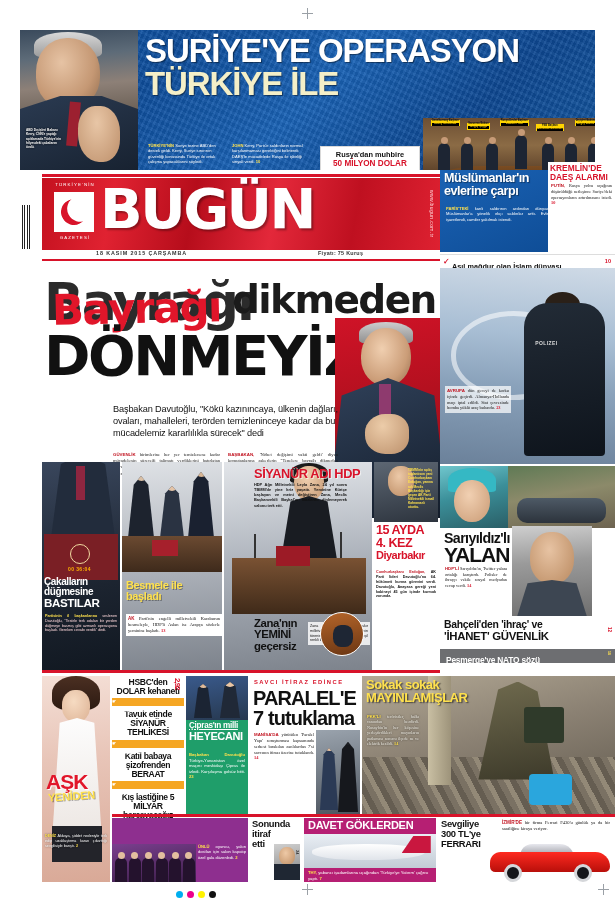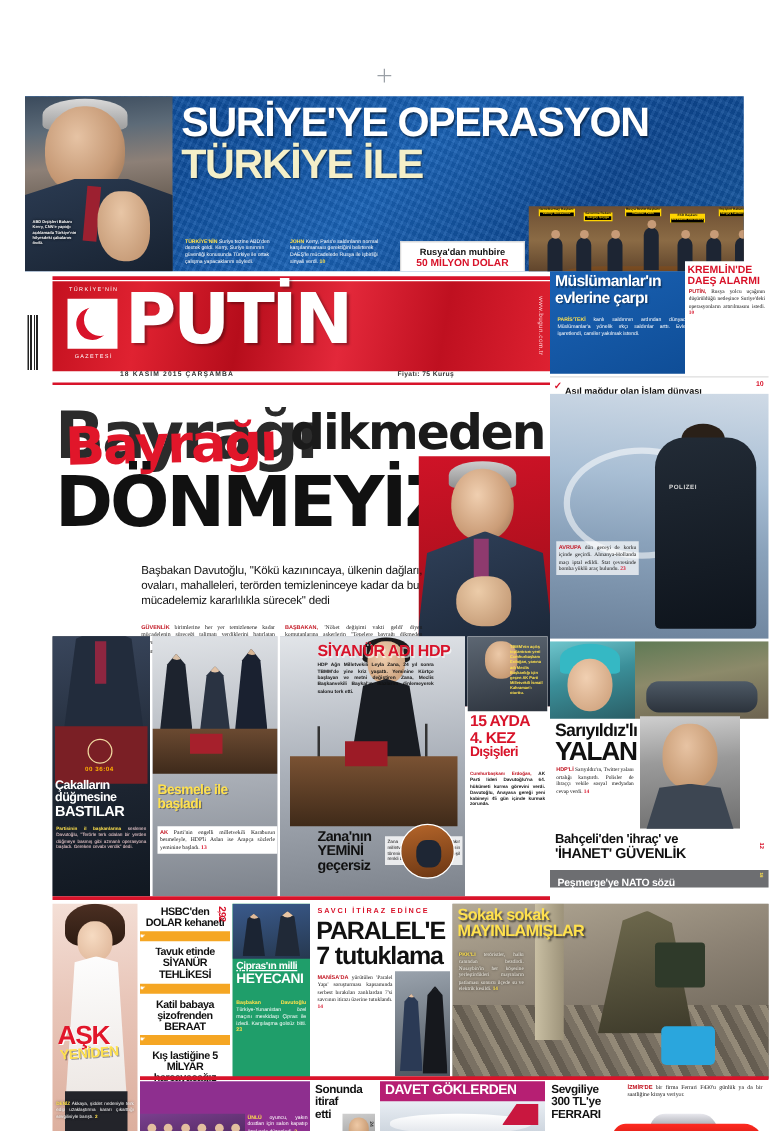--- a/index.html
+++ b/index.html
@@ -1,18 +1,18 @@
 <!DOCTYPE html>
 <html><head>
 <meta charset="utf-8">
 <style>
   html,body{margin:0;padding:0;background:#fff;}
   body{width:615px;height:905px;position:relative;overflow:hidden;
        font-family:"Liberation Sans",sans-serif;color:#111;}
-  .page{position:absolute;inset:0;background:#ffffff;margin-top:47px;}
+  .page{position:absolute;inset:0;background:#ffffff;}
   
   .abs{position:absolute;}
   .blk{display:block;}
   .ctr{text-align:center;}
   .wht{color:#fff;}
   .ylw{color:#ffe14d;}
   .sm{font-size:4.1px;line-height:1.32;}
   .photo{position:absolute;overflow:hidden;}
   
   .regmark{position:absolute;width:11px;height:11px;}
@@ -432,21 +432,21 @@
 
   <div id="mastRule" class="abs"></div>
   <div id="barcode" class="abs"></div>
   <div id="masthead" class="abs">
     <div id="mastLogoBox" class="abs">
       <div class="crescent"></div>
     </div>
     <div id="mastTopWord" class="abs wht ctr" style="font-size:4.4px;letter-spacing:1.1px;">TÜRKİYE'NİN</div>
     <div id="mastBotWord" class="abs wht ctr" style="font-size:4.4px;letter-spacing:1.1px;">GAZETESİ</div>
     <div id="mastWord" class="abs">
-      <span>PUTİN</span>
+      <span>BUGÜN</span>
     </div>
     <div id="mastUrl" class="abs">
       <span>www.bugun.com.tr</span>
     </div>
   </div>
   <div id="mastDate" class="abs">18 KASIM 2015 ÇARŞAMBA</div>
   <div id="mastPrice" class="abs">Fiyatı: 75 Kuruş</div>
   <div id="mastRule2" class="abs"></div>
 
   <div id="bayragiGhost" class="abs">Bayrağı</div>
@@ -598,21 +598,21 @@
   </div>
 
   <div id="ayda" class="abs">
     <div class="ph">
       <div class="h"></div>
     </div>
     <div id="aydaCap">TBMM'nin açılış toplantısını yeni Cumhurbaşkanı Erdoğan, yanına adı Meclis Başkanlığı için geçen AK Parti Milletvekili İsmail Kahraman'ı oturttu.</div>
     <div id="aydaH">
       <div class="a">15 AYDA</div>
       <div class="b">4. KEZ</div>
-      <div class="c">Dışişleri</div>
+      <div class="c">Diyarbakır</div>
     </div>
     <div id="aydaBody">
       <b>Cumhurbaşkanı Erdoğan,</b><span> AK Parti lideri Davutoğlu'na 64. hükümeti kurma görevini verdi. Davutoğlu, Anayasa gereği yeni kabineyi 45 gün içinde kurmak zorunda.</span>
     </div>
   </div>
 
   <div id="midRedRule" class="abs"></div>
 
   <div id="askBox" class="abs">
     <div class="hair"></div>

